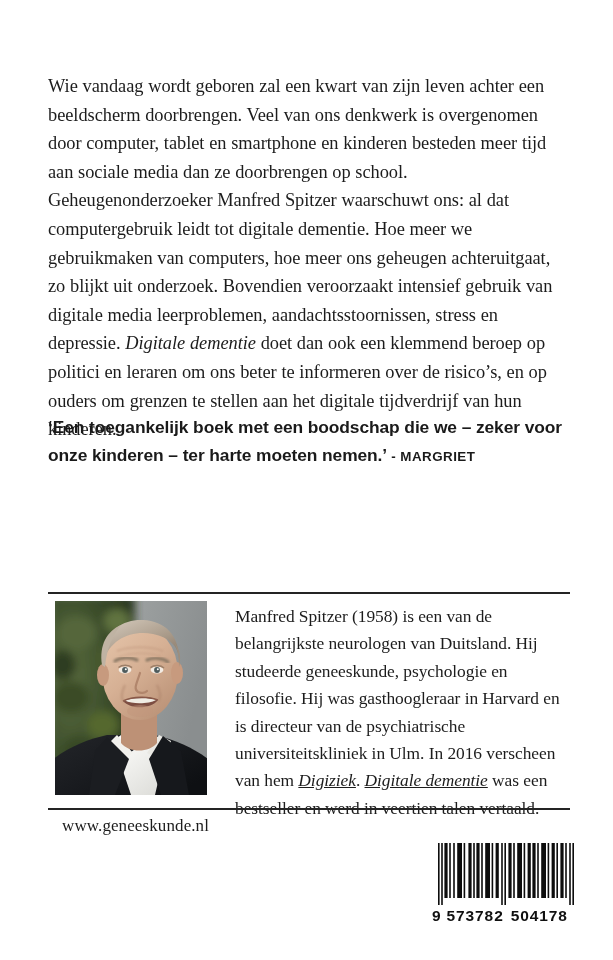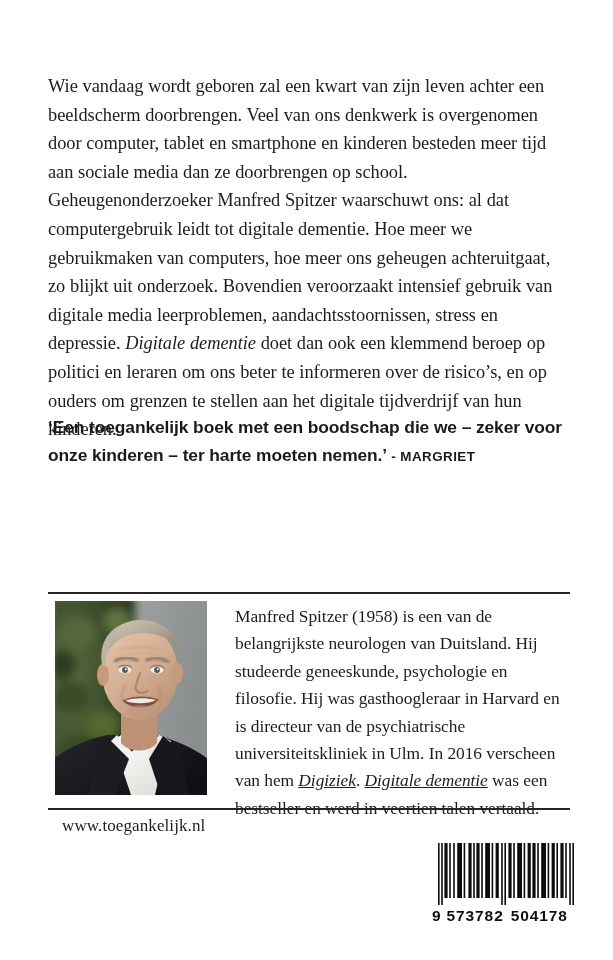--- a/index.html
+++ b/index.html
@@ -264,21 +264,21 @@
       <ellipse cx="85" cy="110" rx="13" ry="6" fill="#c2967b" opacity="0.5"></ellipse>
     </svg>
   </div>
 
   <div class="author-bio">
     <p><span>Manfred Spitzer (1958) is een van de belangrijkste neurologen van Duitsland. Hij studeerde geneeskunde, psychologie en filosofie. Hij was gasthoogleraar in Harvard en is directeur van de psychiatrische universiteitskliniek in Ulm. In 2016 verscheen van hem </span><span class="ital">Digiziek</span><span>. </span><span class="ital">Digitale dementie</span><span> was een bestseller en werd in veertien talen vertaald.</span></p>
   </div>
 
   <div class="rule rule-bottom"></div>
 
-  <div class="website">www.toegankelijk.nl</div>
+  <div class="website">www.geneeskunde.nl</div>
 
   <div class="barcode-block">
     <svg class="barcode-bars" viewBox="0 0 152 62" preserveAspectRatio="none" aria-hidden="true">
       <rect x="0" y="0" width="152" height="62" fill="#ffffff"></rect>
       <g fill="#0d0d0d">
 
         <rect x="6" y="0" width="1.6" height="62"></rect>
         <rect x="9.2" y="0" width="1.6" height="62"></rect>
 
         <rect x="12.4" y="0" width="3.2" height="55"></rect>

